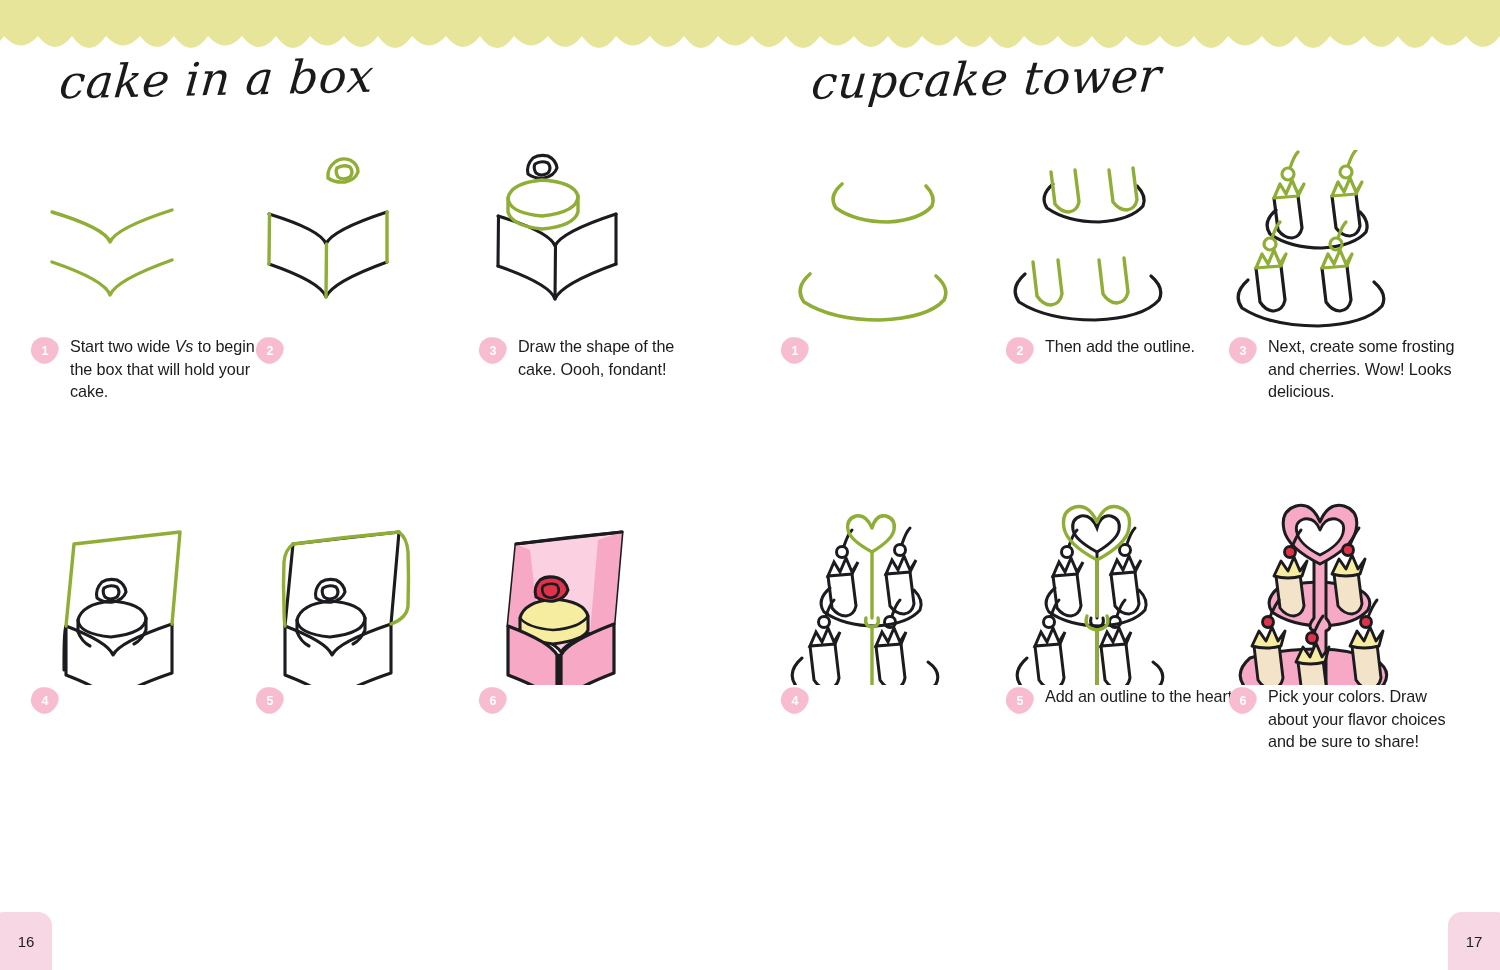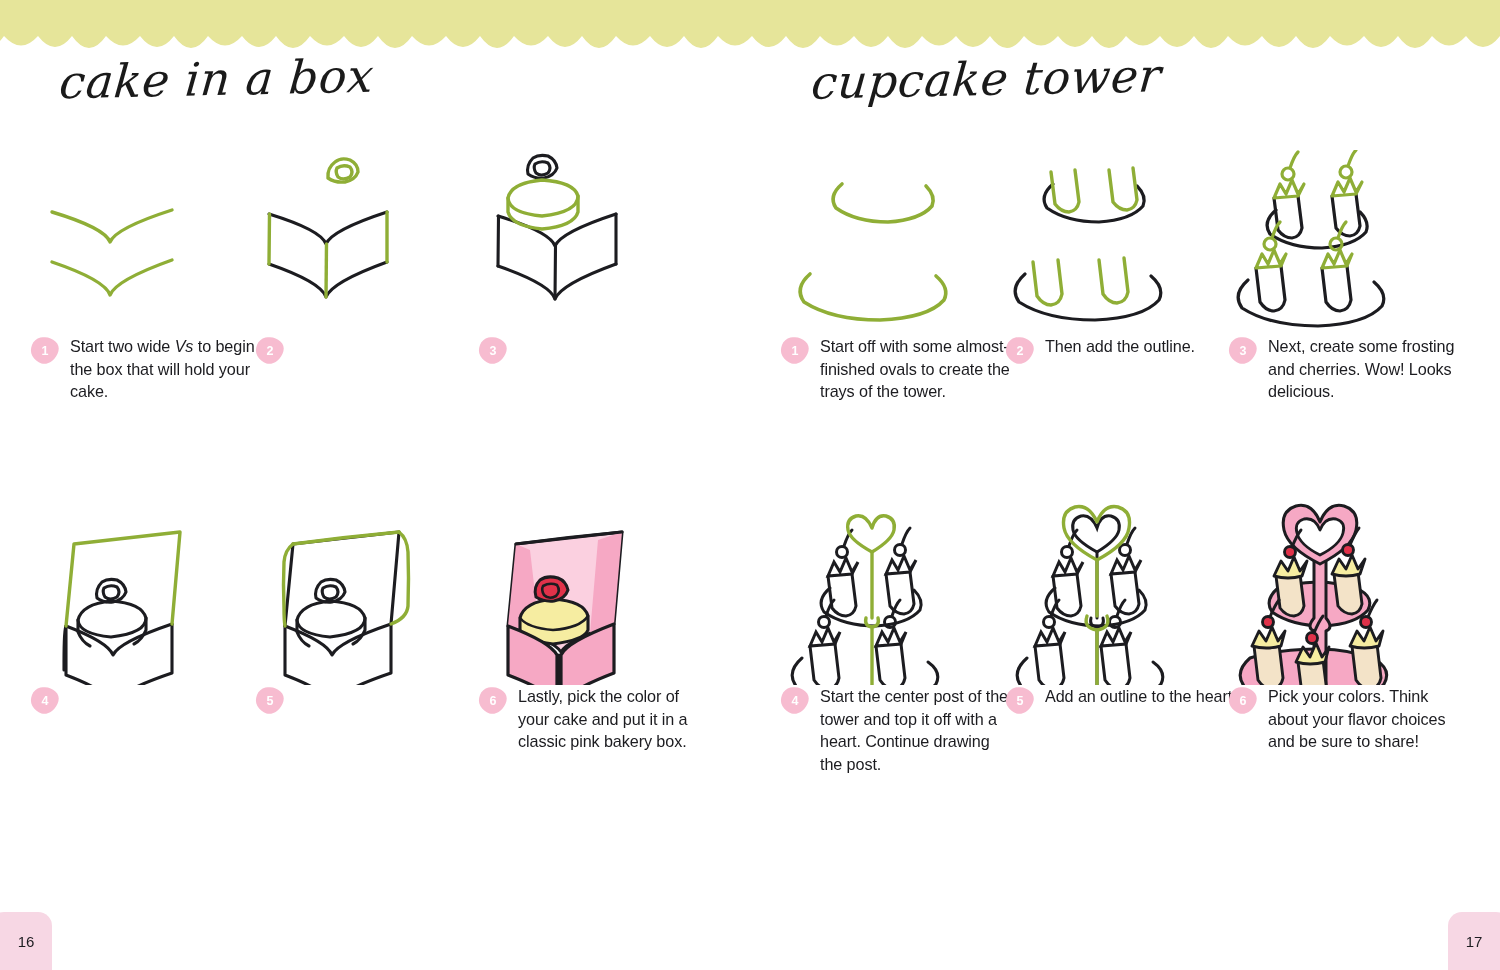--- a/index.html
+++ b/index.html
@@ -152,20 +152,21 @@
             </g>
           </svg>
         </div>
         <div class="caption">
           <div class="badge">
             <svg width="30" height="30" viewBox="0 0 30 30">
                 <path fill="#f7bcd0" d="M15 1.2 C19 1.2 22.5 3 25.4 5.6 C28.3 8.2 29.4 11.6 28.4 15.3 C27.4 19 25.2 22.6 22 25 C18.8 27.4 15 28.6 11.4 27.4 C7.8 26.2 4.4 23.4 2.4 20 C0.4 16.6 0.6 12.6 2 9 C3.4 5.4 6.6 2.6 10.4 1.6 C11.9 1.25 13.4 1.2 15 1.2 Z"></path>
               </svg>
             <div class="num" style="color: rgb(255, 255, 255);">3</div>
           </div>
+          <div class="cap-text">Draw the shape of the cake. Oooh, fondant!</div>
         </div>
       </div>
     </div>
 
     <div class="row row-2">
 
       <div class="cell c0">
         <div class="art">
           <svg width="225" height="185" viewBox="0 0 225 185">
             <g fill="none" stroke="#1c1c20" stroke-width="3.1" stroke-linecap="round" stroke-linejoin="round">
@@ -244,21 +245,20 @@
             <path fill="none" stroke="#1c1c20" stroke-width="3.2" stroke-linecap="round" d="M81 155 L 81 204"></path>
           </svg>
         </div>
         <div class="caption">
           <div class="badge">
             <svg width="30" height="30" viewBox="0 0 30 30">
                 <path fill="#f7bcd0" d="M15 1.2 C19 1.2 22.5 3 25.4 5.6 C28.3 8.2 29.4 11.6 28.4 15.3 C27.4 19 25.2 22.6 22 25 C18.8 27.4 15 28.6 11.4 27.4 C7.8 26.2 4.4 23.4 2.4 20 C0.4 16.6 0.6 12.6 2 9 C3.4 5.4 6.6 2.6 10.4 1.6 C11.9 1.25 13.4 1.2 15 1.2 Z"></path>
               </svg>
             <div class="num" style="color: rgb(255, 255, 255);">6</div>
           </div>
-          <div class="cap-text">Lastly, pick the color of your cake and put it in a classic pink bakery box.</div>
         </div>
       </div>
     </div>
 
     <div class="pagenum" id="pagenum-left">
       <span>16</span>
     </div>
   </div>
 
   <div class="page" id="page-right">
@@ -275,21 +275,20 @@
             </g>
           </svg>
         </div>
         <div class="caption">
           <div class="badge">
             <svg width="30" height="30" viewBox="0 0 30 30">
                 <path fill="#f7bcd0" d="M15 1.2 C19 1.2 22.5 3 25.4 5.6 C28.3 8.2 29.4 11.6 28.4 15.3 C27.4 19 25.2 22.6 22 25 C18.8 27.4 15 28.6 11.4 27.4 C7.8 26.2 4.4 23.4 2.4 20 C0.4 16.6 0.6 12.6 2 9 C3.4 5.4 6.6 2.6 10.4 1.6 C11.9 1.25 13.4 1.2 15 1.2 Z"></path>
               </svg>
             <div class="num" style="color: rgb(255, 255, 255);">1</div>
           </div>
-          <div class="cap-text">Start off with some almost-finished ovals to create the trays of the tower.</div>
         </div>
       </div>
 
       <div class="cell c1">
         <div class="art">
           <svg width="225" height="185" viewBox="0 0 225 185">
             <g fill="none" stroke="#1c1c20" stroke-width="3.2" stroke-linecap="round">
               <path d="M48 34 Q 34 46 42 58 Q 62 72 94 72 Q 126 70 138 56 Q 142 46 132 36"></path>
               <path d="M20 124 Q 4 138 14 152 Q 42 170 90 170 Q 138 168 154 150 Q 160 138 146 126"></path>
             </g>
@@ -384,21 +383,20 @@
             </g>
           </svg>
         </div>
         <div class="caption">
           <div class="badge">
             <svg width="30" height="30" viewBox="0 0 30 30">
                 <path fill="#f7bcd0" d="M15 1.2 C19 1.2 22.5 3 25.4 5.6 C28.3 8.2 29.4 11.6 28.4 15.3 C27.4 19 25.2 22.6 22 25 C18.8 27.4 15 28.6 11.4 27.4 C7.8 26.2 4.4 23.4 2.4 20 C0.4 16.6 0.6 12.6 2 9 C3.4 5.4 6.6 2.6 10.4 1.6 C11.9 1.25 13.4 1.2 15 1.2 Z"></path>
               </svg>
             <div class="num" style="color: rgb(255, 255, 255);">4</div>
           </div>
-          <div class="cap-text">Start the center post of the tower and top it off with a heart. Continue drawing the post.</div>
         </div>
       </div>
 
       <div class="cell c1">
         <div class="art">
           <svg width="225" height="185" viewBox="0 0 225 185">
             <g fill="none" stroke="#1c1c20" stroke-width="3" stroke-linecap="round">
               <path d="M50 88 Q 36 100 44 112 Q 64 126 96 126 Q 128 124 140 110 Q 144 100 134 90"></path>
               <path d="M22 158 Q 6 172 16 186 Q 44 204 92 204 Q 140 202 156 184 Q 162 172 148 162"></path>
               <path d="M48 76 L 52 108 Q 58 116 66 116 Q 74 115 76 106 L 72 74"></path>
@@ -483,21 +481,21 @@
             </g>
           </svg>
         </div>
         <div class="caption">
           <div class="badge">
             <svg width="30" height="30" viewBox="0 0 30 30">
                 <path fill="#f7bcd0" d="M15 1.2 C19 1.2 22.5 3 25.4 5.6 C28.3 8.2 29.4 11.6 28.4 15.3 C27.4 19 25.2 22.6 22 25 C18.8 27.4 15 28.6 11.4 27.4 C7.8 26.2 4.4 23.4 2.4 20 C0.4 16.6 0.6 12.6 2 9 C3.4 5.4 6.6 2.6 10.4 1.6 C11.9 1.25 13.4 1.2 15 1.2 Z"></path>
               </svg>
             <div class="num" style="color: rgb(255, 255, 255);">6</div>
           </div>
-          <div class="cap-text">Pick your colors. Think about your flavor choices and be sure to share!</div>
+          <div class="cap-text">Pick your colors. Draw about your flavor choices and be sure to share!</div>
         </div>
       </div>
     </div>
 
     <div class="pagenum" id="pagenum-right">
       <span>17</span>
     </div>
   </div>
 </div>
 

